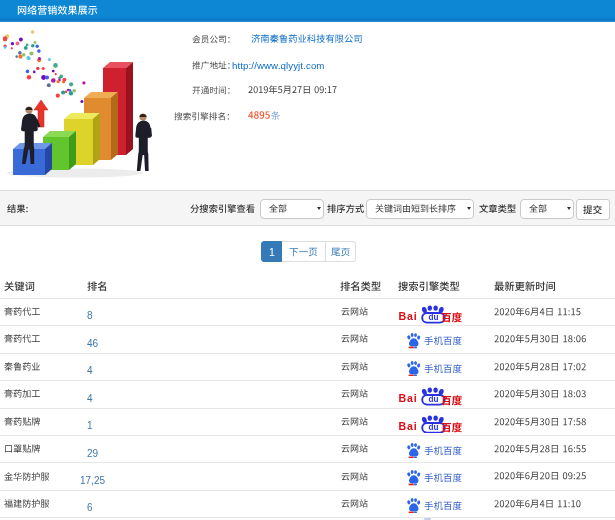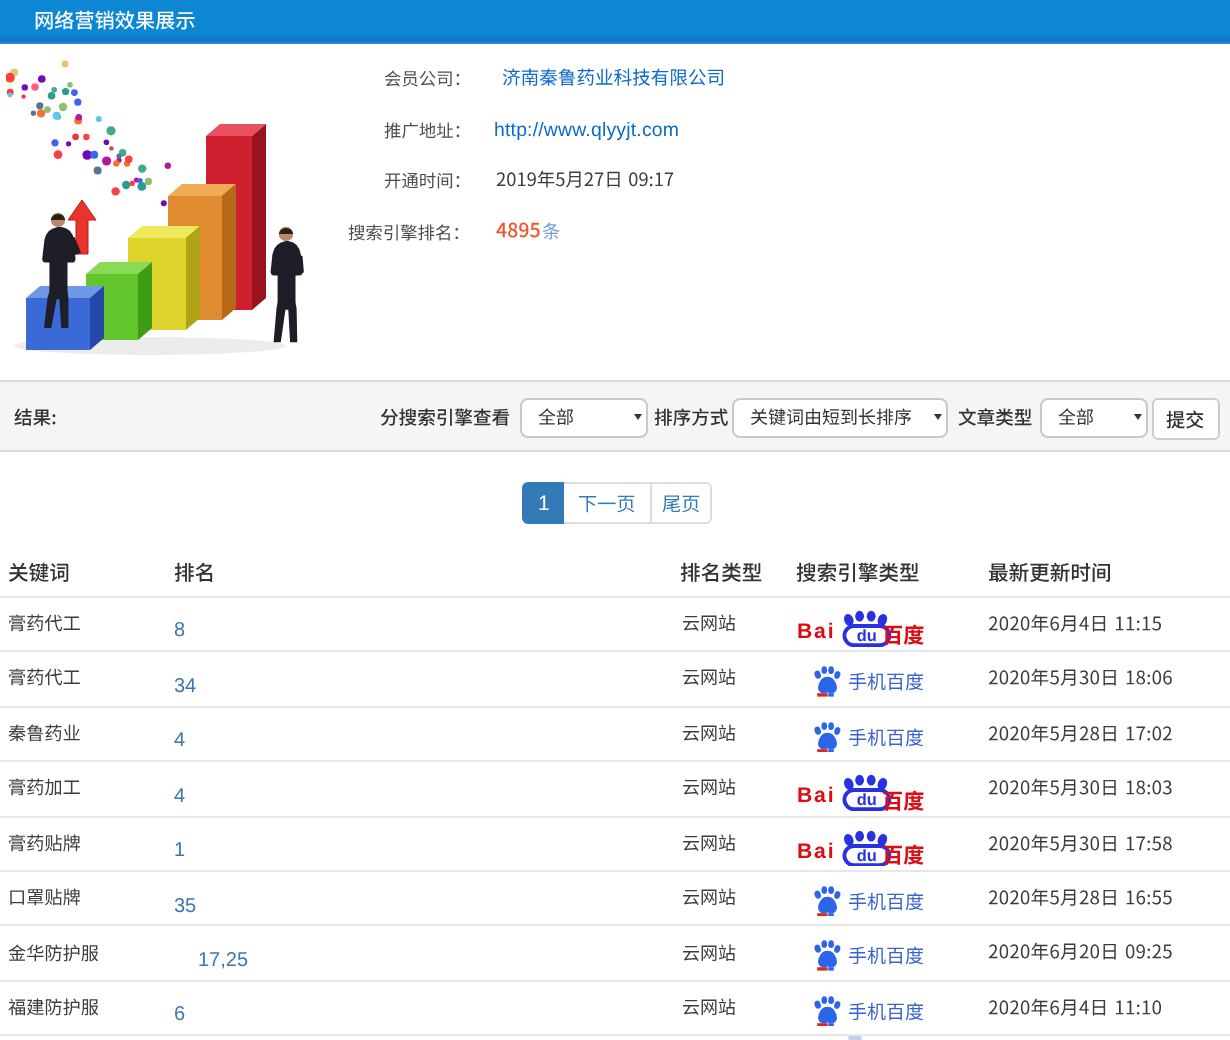--- a/index.html
+++ b/index.html
@@ -198,21 +198,21 @@
         <use href="#g400_4E1A" x="5000"></use>
         <use href="#g400_79D1" x="6000"></use>
         <use href="#g400_6280" x="7000"></use>
         <use href="#g400_6709" x="8000"></use>
         <use href="#g400_9650" x="9000"></use>
         <use href="#g400_516C" x="10000"></use>
         <use href="#g400_53F8" x="11000"></use>
       </g>
     </svg>
   </div>
-<div style="position:absolute;left:247px;top:54.6px;"><span style="font-family:'Liberation Sans',sans-serif;font-size:9.7px;color:#0b6bc8;letter-spacing:0.1px">http://www.qlyyjt.com</span></div>
+<div style="position:absolute;left:232px;top:54.6px;"><span style="font-family:'Liberation Sans',sans-serif;font-size:9.7px;color:#0b6bc8;letter-spacing:0.1px">http://www.qlyyjt.com</span></div>
 <div style="position:absolute;left:247.5px;top:84.2px;">
     <svg width="89.1" height="12.0" viewBox="0 0 89.1 12.0" fill="#3d3d3d" style="display:block">
       <g transform="translate(0,9.02) scale(0.00920,-0.00920)">
         <use href="#g400_0032" x="0"></use>
         <use href="#g400_0030" x="555"></use>
         <use href="#g400_0031" x="1110"></use>
         <use href="#g400_0039" x="1665"></use>
         <use href="#g400_5E74" x="2220"></use>
         <use href="#g400_0035" x="3220"></use>
         <use href="#g400_6708" x="3775"></use>
@@ -579,21 +579,21 @@
 <div style="position:absolute;left:3.5px;top:333.4px;">
     <svg width="36.4" height="11.8" viewBox="0 0 36.4 11.8" fill="#3d3d3d" style="display:block">
       <g transform="translate(0,8.92) scale(0.00910,-0.00910)">
         <use href="#g400_818F" x="0"></use>
         <use href="#g400_836F" x="1000"></use>
         <use href="#g400_4EE3" x="2000"></use>
         <use href="#g400_5DE5" x="3000"></use>
       </g>
     </svg>
   </div>
-<div style="position:absolute;left:87px;top:332.8px;"><span style="font-family:'Liberation Sans',sans-serif;font-size:10px;color:#3d78ad">34</span></div>
+<div style="position:absolute;left:87px;top:332.8px;"><span style="font-family:'Liberation Sans',sans-serif;font-size:10px;color:#3d78ad">46</span></div>
 <div style="position:absolute;left:340.5px;top:333.4px;">
     <svg width="27.0" height="11.7" viewBox="0 0 27.0 11.7" fill="#3d3d3d" style="display:block">
       <g transform="translate(0,8.82) scale(0.00900,-0.00900)">
         <use href="#g400_4E91" x="0"></use>
         <use href="#g400_7F51" x="1000"></use>
         <use href="#g400_7AD9" x="2000"></use>
       </g>
     </svg>
   </div>
 <div style="position:absolute;left:406px;top:333.2px">
@@ -831,21 +831,21 @@
 <div style="position:absolute;left:3.5px;top:443.1px;">
     <svg width="36.4" height="11.8" viewBox="0 0 36.4 11.8" fill="#3d3d3d" style="display:block">
       <g transform="translate(0,8.92) scale(0.00910,-0.00910)">
         <use href="#g400_53E3" x="0"></use>
         <use href="#g400_7F69" x="1000"></use>
         <use href="#g400_8D34" x="2000"></use>
         <use href="#g400_724C" x="3000"></use>
       </g>
     </svg>
   </div>
-<div style="position:absolute;left:87px;top:442.5px;"><span style="font-family:'Liberation Sans',sans-serif;font-size:10px;color:#3d78ad">35</span></div>
+<div style="position:absolute;left:87px;top:442.5px;"><span style="font-family:'Liberation Sans',sans-serif;font-size:10px;color:#3d78ad">29</span></div>
 <div style="position:absolute;left:340.5px;top:443.1px;">
     <svg width="27.0" height="11.7" viewBox="0 0 27.0 11.7" fill="#3d3d3d" style="display:block">
       <g transform="translate(0,8.82) scale(0.00900,-0.00900)">
         <use href="#g400_4E91" x="0"></use>
         <use href="#g400_7F51" x="1000"></use>
         <use href="#g400_7AD9" x="2000"></use>
       </g>
     </svg>
   </div>
 <div style="position:absolute;left:406px;top:442.9px">
@@ -896,21 +896,21 @@
     <svg width="45.5" height="11.8" viewBox="0 0 45.5 11.8" fill="#3d3d3d" style="display:block">
       <g transform="translate(0,8.92) scale(0.00910,-0.00910)">
         <use href="#g400_91D1" x="0"></use>
         <use href="#g400_534E" x="1000"></use>
         <use href="#g400_9632" x="2000"></use>
         <use href="#g400_62A4" x="3000"></use>
         <use href="#g400_670D" x="4000"></use>
       </g>
     </svg>
   </div>
-<div style="position:absolute;left:99px;top:469.9px;"><span style="font-family:'Liberation Sans',sans-serif;font-size:10px;color:#3d78ad">17,25</span></div>
+<div style="position:absolute;left:80px;top:469.9px;"><span style="font-family:'Liberation Sans',sans-serif;font-size:10px;color:#3d78ad">17,25</span></div>
 <div style="position:absolute;left:340.5px;top:470.5px;">
     <svg width="27.0" height="11.7" viewBox="0 0 27.0 11.7" fill="#3d3d3d" style="display:block">
       <g transform="translate(0,8.82) scale(0.00900,-0.00900)">
         <use href="#g400_4E91" x="0"></use>
         <use href="#g400_7F51" x="1000"></use>
         <use href="#g400_7AD9" x="2000"></use>
       </g>
     </svg>
   </div>
 <div style="position:absolute;left:406px;top:470.3px">

